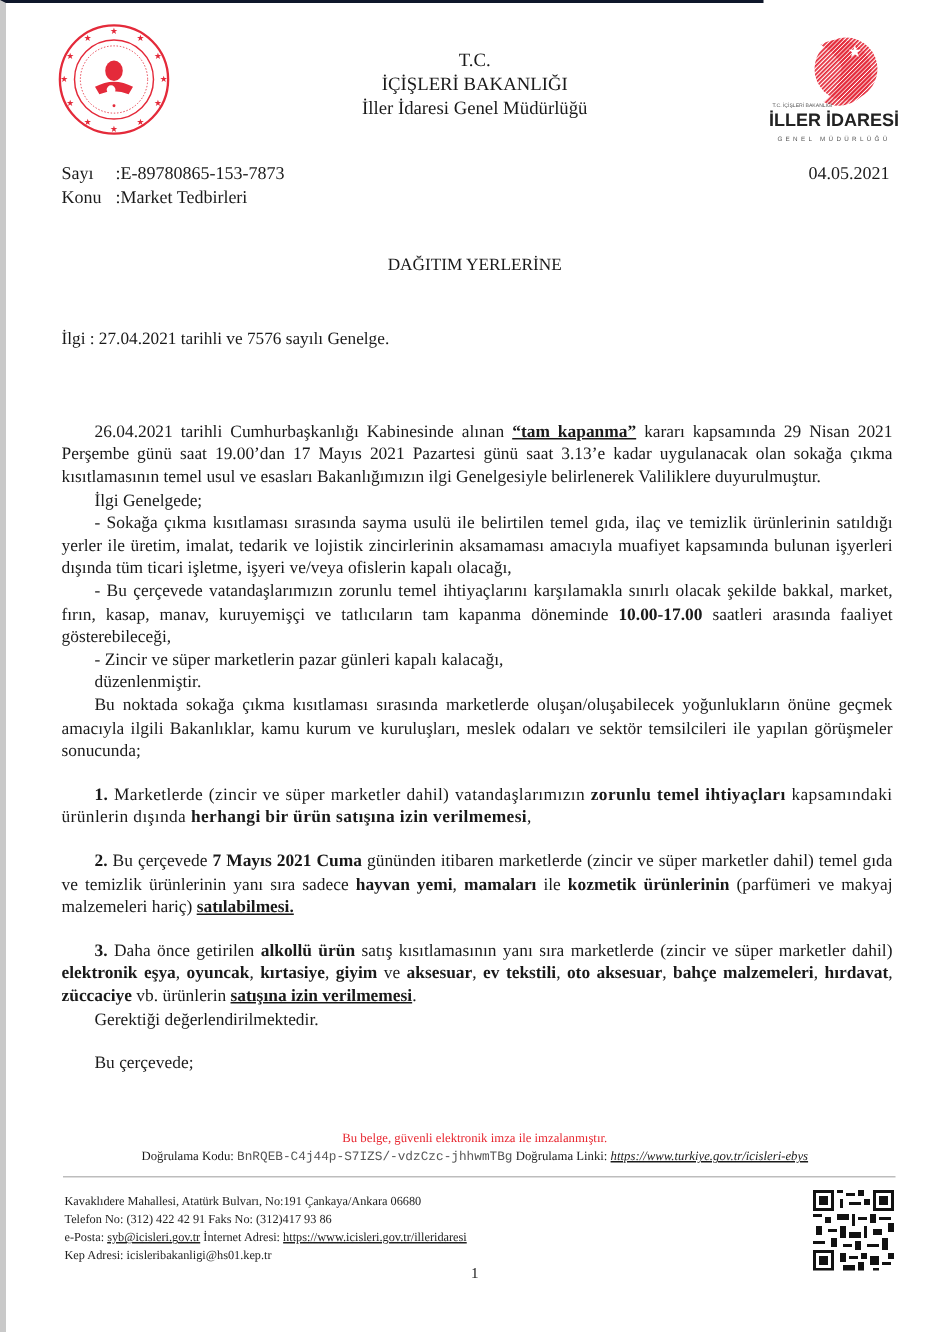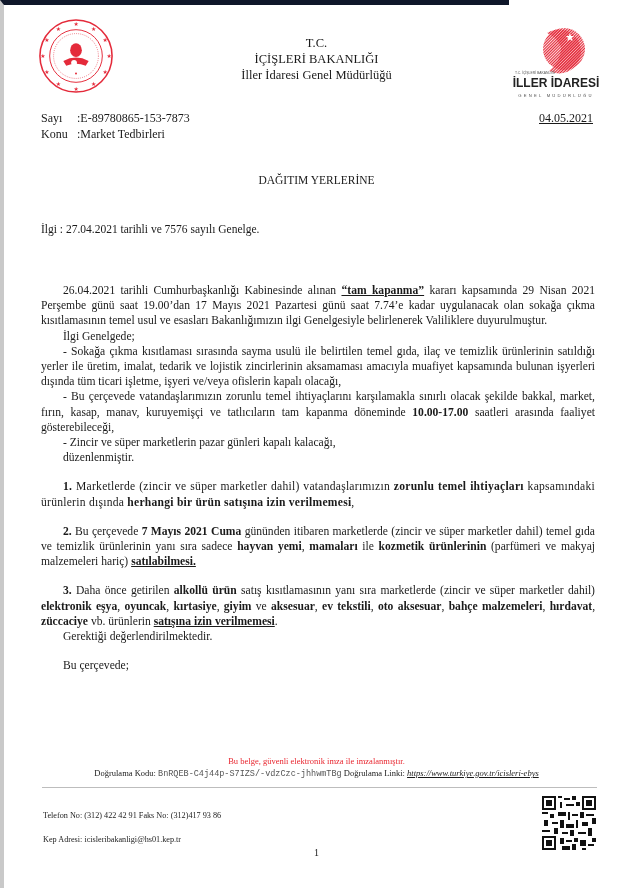--- a/index.html
+++ b/index.html
@@ -5,38 +5,38 @@
   html, body { margin: 0; padding: 0; }
   body {
     width: 625px; height: 888px; overflow: hidden;
     background: #ffffff;
     font-family: "Liberation Serif", "DejaVu Serif", serif;
     color: #1a1a1a;
     position: relative;
   }
   .frame {
     position: absolute; left: 0; top: 0; width: 509px; height: 888px;
-    border-top: 5px solid #0f172a;
+    border-top: 2px solid #0f172a;
     border-left: 4px solid #c9c9c9;
     box-sizing: border-box;
   }
   .abs { position: absolute; }
 
   
   .seal { left: 33px; top: 12px; width: 78px; height: 78px; }
   .logo { left: 505px; top: 8px; width: 95px; height: 95px; }
   .hdr { left: 200px; width: 225px; text-align: center; font-size: 12.5px; line-height: 16px; }
   .hdr-1 { top: 30px; }
   .hdr-2 { top: 46px; }
   .hdr-3 { top: 62px; }
 
   .meta { font-size: 12px; line-height: 16px; }
   .sayi { left: 37px; top: 105px; }
   .konu { left: 37px; top: 121px; }
-  .date { left: 535px; top: 105px; text-decoration: underline; }
+  .date { left: 535px; top: 105px; }
 
   .dist { left: 0; width: 625px; top: 169px; text-align: center; font-size: 11.5px; }
   .ilgi { left: 37px; top: 218px; font-size: 11.5px; }
 
   
   .body {
     left: 37px; width: 554px; top: 278px;
     font-size: 11.6px; line-height: 15.2px; text-align: justify;
   }
   .body p { margin: 0; }
@@ -118,26 +118,27 @@
   </div>
   <div class="abs meta konu">
     <span style="display:inline-block;width:36px;">Konu</span><span>:Market Tedbirleri</span>
   </div>
   <div class="abs meta date">04.05.2021</div>
 
   <div class="abs dist">DAĞITIM YERLERİNE</div>
   <div class="abs ilgi">İlgi :  27.04.2021 tarihli ve 7576 sayılı Genelge.</div>
 
   <div class="abs body">
-    <p class="ind"><span>26.04.2021 tarihli Cumhurbaşkanlığı Kabinesinde alınan </span><b><u>“tam kapanma”</u></b><span> kararı kapsamında 29 Nisan 2021 Perşembe günü saat 19.00’dan 17 Mayıs 2021 Pazartesi günü saat 7.74’e kadar uygulanacak olan sokağa çıkma kısıtlamasının temel usul ve esasları Bakanlığımızın ilgi Genelgesiyle belirlenerek Valiliklere duyurulmuştur.</span></p>
+    <p class="ind"><span>26.04.2021 tarihli Cumhurbaşkanlığı Kabinesinde alınan </span><b><u>“tam kapanma”</u></b><span> kararı kapsamında 29 Nisan 2021 Perşembe günü saat 19.00’dan 17 Mayıs 2021 Pazartesi günü saat 3.13’e kadar uygulanacak olan sokağa çıkma kısıtlamasının temel usul ve esasları Bakanlığımızın ilgi Genelgesiyle belirlenerek Valiliklere duyurulmuştur.</span></p>
     <p class="ind">İlgi Genelgede;</p>
     <p class="ind">- Sokağa çıkma kısıtlaması sırasında sayma usulü ile belirtilen temel gıda, ilaç ve temizlik ürünlerinin satıldığı yerler ile üretim, imalat, tedarik ve lojistik zincirlerinin aksamaması amacıyla muafiyet kapsamında bulunan işyerleri dışında tüm ticari işletme, işyeri ve/veya ofislerin kapalı olacağı,</p>
     <p class="ind"><span>- Bu çerçevede vatandaşlarımızın zorunlu temel ihtiyaçlarını karşılamakla sınırlı olacak şekilde bakkal, market, fırın, kasap, manav, kuruyemişçi ve tatlıcıların tam kapanma döneminde </span><b>10.00-17.00</b><span> saatleri arasında faaliyet gösterebileceği,</span></p>
     <p class="ind">- Zincir ve süper marketlerin pazar günleri kapalı kalacağı,</p>
     <p class="ind">düzenlenmiştir.</p>
+    <p class="ind">Bu noktada sokağa çıkma kısıtlaması sırasında marketlerde oluşan/oluşabilecek yoğunlukların önüne geçmek amacıyla ilgili Bakanlıklar, kamu kurum ve kuruluşları, meslek odaları ve sektör temsilcileri ile yapılan görüşmeler sonucunda;</p>
 
     <div class="gap"></div>
     <p class="ind wide"><b>1.</b><span> Marketlerde (zincir ve süper marketler dahil) vatandaşlarımızın </span><b>zorunlu temel ihtiyaçları</b><span> kapsamındaki ürünlerin dışında </span><b>herhangi bir ürün satışına izin verilmemesi</b><span>,</span></p>
 
     <div class="gap"></div>
     <p class="ind"><b>2.</b><span> Bu çerçevede </span><b>7 Mayıs 2021 Cuma</b><span> gününden itibaren marketlerde (zincir ve süper marketler dahil) temel gıda ve temizlik ürünlerinin yanı sıra sadece </span><b>hayvan yemi</b><span>, </span><b>mamaları</b><span> ile </span><b>kozmetik ürünlerinin</b><span> (parfümeri ve makyaj malzemeleri hariç) </span><b><u>satılabilmesi.</u></b></p>
 
     <div class="gap"></div>
     <p class="ind"><b>3.</b><span> Daha önce getirilen </span><b>alkollü ürün</b><span> satış kısıtlamasının yanı sıra marketlerde (zincir ve süper marketler dahil) </span><b>elektronik eşya</b><span>, </span><b>oyuncak</b><span>, </span><b>kırtasiye</b><span>, </span><b>giyim</b><span> ve </span><b>aksesuar</b><span>, </span><b>ev tekstili</b><span>, </span><b>oto aksesuar</b><span>, </span><b>bahçe malzemeleri</b><span>, </span><b>hırdavat</b><span>, </span><b>züccaciye</b><span> vb. ürünlerin </span><b><u>satışına izin verilmemesi</u></b><span>.</span></p>
     <p class="ind">Gerektiği değerlendirilmektedir.</p>
@@ -148,21 +149,23 @@
 
   <div class="abs signed">Bu belge, güvenli elektronik imza ile imzalanmıştır.</div>
   <div class="abs verify">
     <span>Doğrulama Kodu:</span>
     <span class="mono">BnRQEB-C4j44p-S7IZS/-vdzCzc-jhhwmTBg</span>
     <span>Doğrulama Linki:</span>
     <a class="link">https://www.turkiye.gov.tr/icisleri-ebys</a>
   </div>
   <div class="abs rule"></div>
 
+  <div class="abs foot foot-1">Kavaklıdere Mahallesi, Atatürk Bulvarı, No:191 Çankaya/Ankara 06680</div>
   <div class="abs foot foot-2">Telefon No: (312) 422 42 91 Faks No: (312)417 93 86</div>
+  <div class="abs foot foot-3"><span>e-Posta: </span><a class="ulink">syb@icisleri.gov.tr</a><span> İnternet Adresi: </span><a class="ulink">https://www.icisleri.gov.tr/illeridaresi</a></div>
   <div class="abs foot foot-4">Kep Adresi: icisleribakanligi@hs01.kep.tr</div>
   <div class="abs pageno">1</div>
 
   <div class="abs qr">
     <svg viewBox="0 0 27 27" width="54" height="54" shape-rendering="crispEdges">
       <g fill="#111">
         <rect x="0" y="0" width="7" height="7"></rect>
           <rect x="1" y="1" width="5" height="5" fill="#fff"></rect>
           <rect x="2" y="2" width="3" height="3"></rect>
         <rect x="20" y="0" width="7" height="7"></rect>

